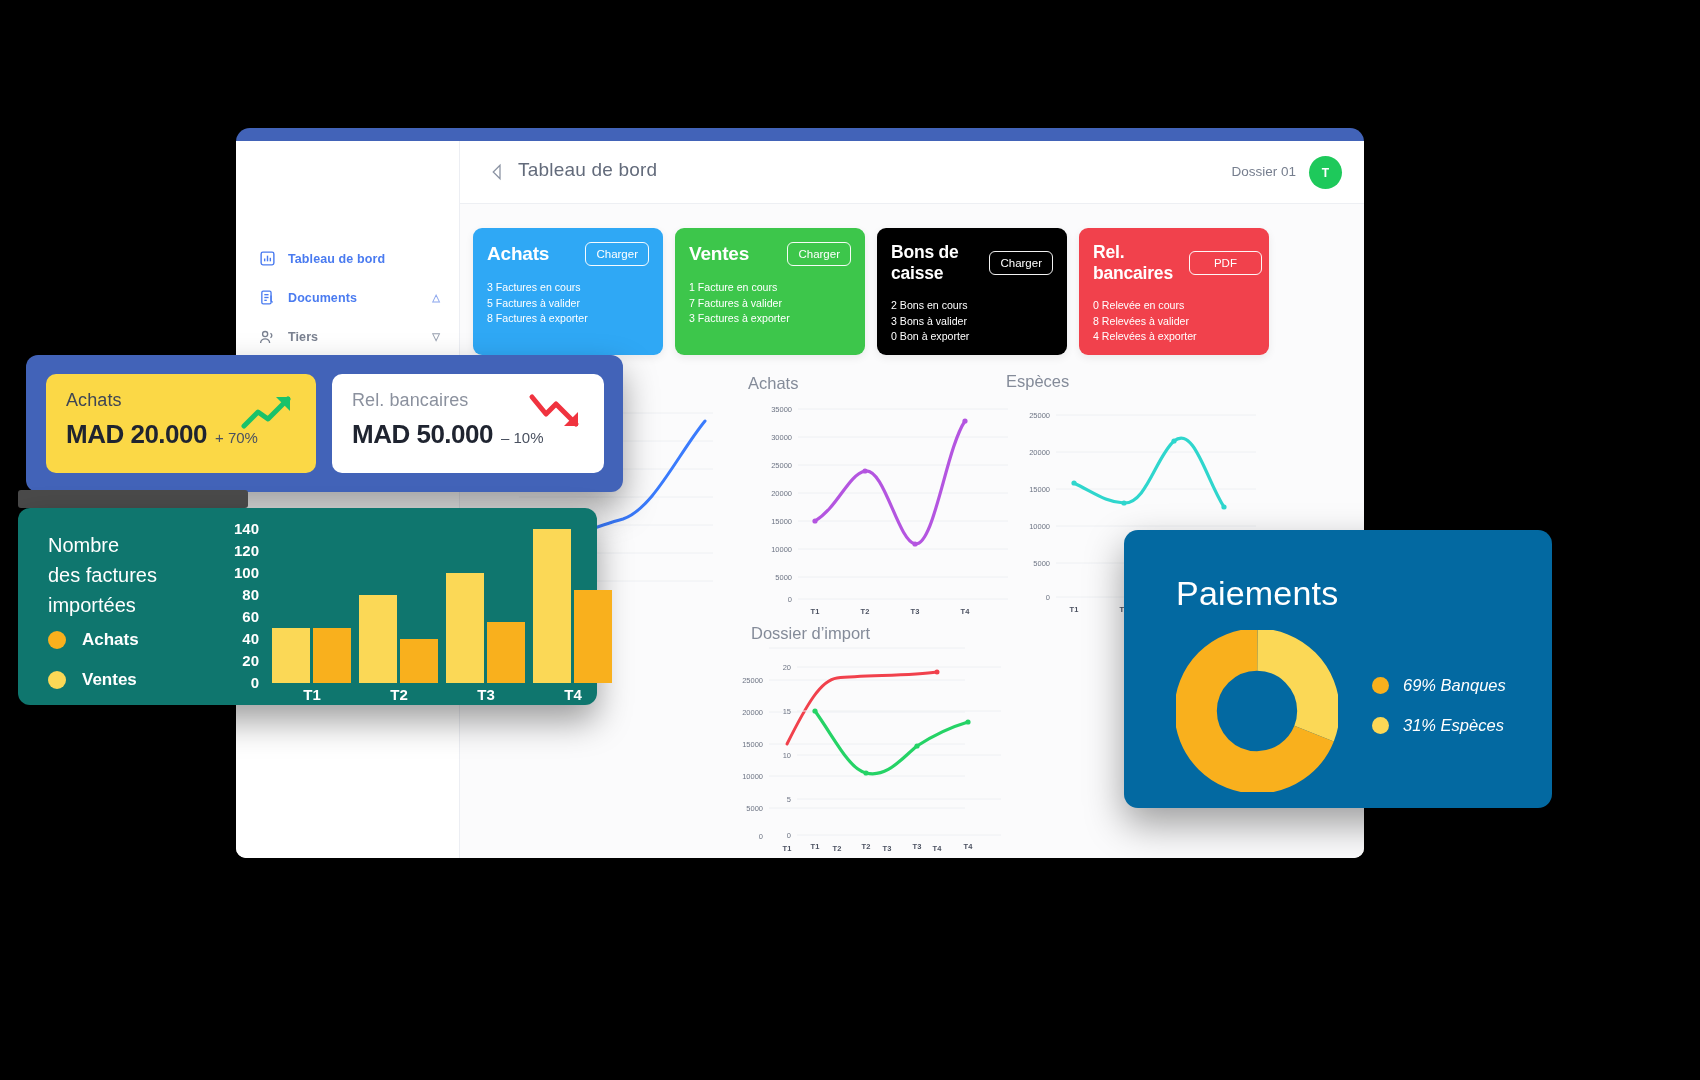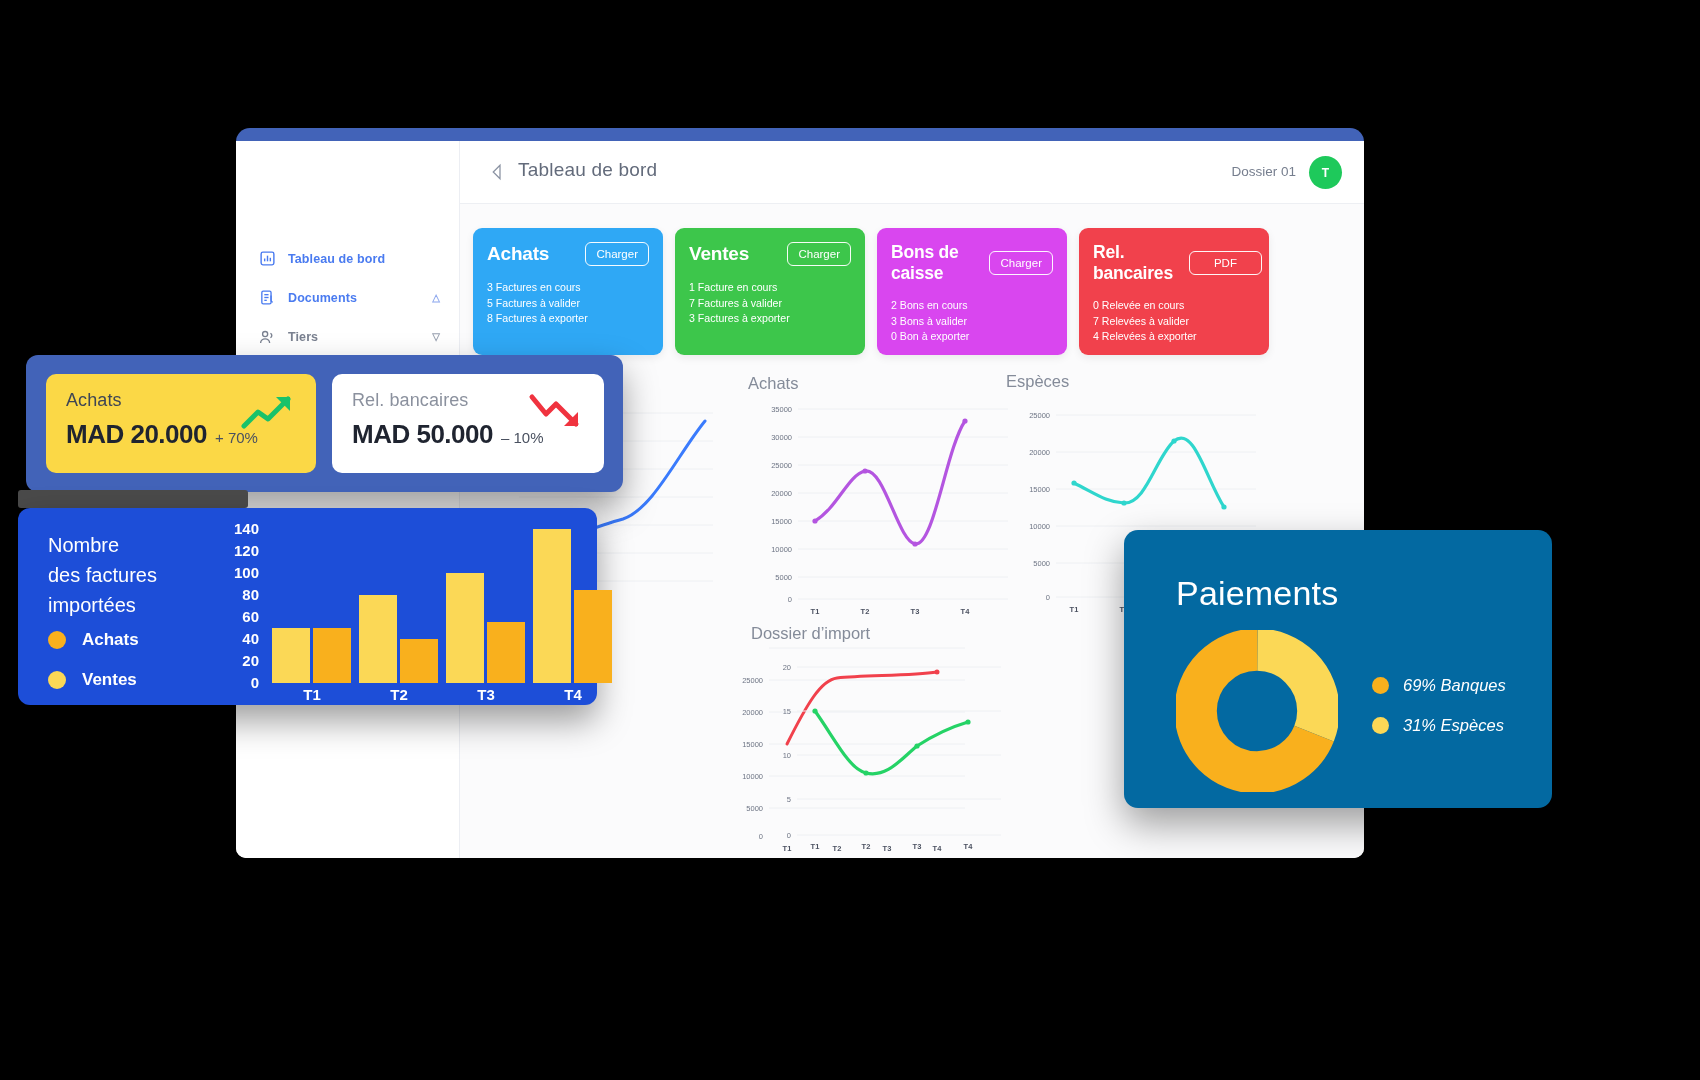--- a/index.html
+++ b/index.html
@@ -94,21 +94,21 @@
   .kpi-btn {
     border: 1.4px solid rgba(255,255,255,.95);
     border-radius: 6px; padding: 5px 10px;
     font-size: 11.5px; color: #fff; background: transparent;
     cursor: pointer; white-space: nowrap;
   }
   .kpi-lines { margin-top: 14px; }
   .kpi-lines div { font-size: 10.6px; line-height: 1.48; }
   .kpi.blue   { background: #2fa8f5; }
   .kpi.green  { background: #3dc64b; }
-  .kpi.orange { background: #d946ef; }
+  .kpi.orange { background: #000000; }
   .kpi.red    { background: #f1414c; }
   .kpi.orange .kpi-title, .kpi.red .kpi-title { font-size: 17.5px; }
   .kpi.red .kpi-btn { padding: 5px 24px; margin-left: 16px; }
 
   
   .mini { position: absolute; }
   .mini-title { font-size: 16.5px; color: #848b99; margin-bottom: 6px; }
   .axis-txt { font-size: 7.5px; fill: #6d7484; font-family: "Liberation Sans", sans-serif; }
   .axis-txt-b { font-size: 7.5px; fill: #4b5160; font-weight: 700;
                 font-family: "Liberation Sans", sans-serif; }
@@ -131,21 +131,21 @@
   .stat-b .stat-name { color: #8b919e; }
   .stat-row { display: flex; align-items: baseline; margin-top: 8px; }
   .stat-val { font-size: 26px; font-weight: 800; color: #1f2430; letter-spacing: -.5px; }
   .stat-delta { font-size: 15px; color: #4a5160; margin-left: 8px; }
   .trend { position: absolute; right: 18px; top: 18px; }
 
   
   .ov-bars {
     position: absolute; left: 18px; top: 508px;
     width: 579px; height: 197px;
-    background: #1d4ed8; border-radius: 12px;
+    background: #0f766e; border-radius: 12px;
     box-shadow: 0 16px 34px rgba(0,0,0,.38);
     color: #fff;
   }
   .bars-heading {
     position: absolute; left: 30px; top: 22px;
     font-size: 20px; line-height: 1.5; color: #ffffff; font-weight: 400;
   }
   .legend { position: absolute; left: 30px; top: 112px; }
   .legend-row { display: flex; align-items: center; height: 40px; }
   .legend-dot { width: 18px; height: 18px; border-radius: 50%; margin-right: 16px; }
@@ -278,21 +278,21 @@
             </div>
           </div>
 
           <div class="kpi red">
             <div class="kpi-head">
               <span class="kpi-title">Rel. bancaires</span>
               <button class="kpi-btn">PDF</button>
             </div>
             <div class="kpi-lines">
               <div>0 Relevée en cours</div>
-              <div>7 Relevées à valider</div>
+              <div>8 Relevées à valider</div>
               <div>4 Relevées à exporter</div>
             </div>
           </div>
 
         </div>
 
         <div class="mini" style="left:13px; top:170px; width:250px;">
           <div class="mini-title">Ventes</div>
           <svg width="250" height="200">
             <g>

